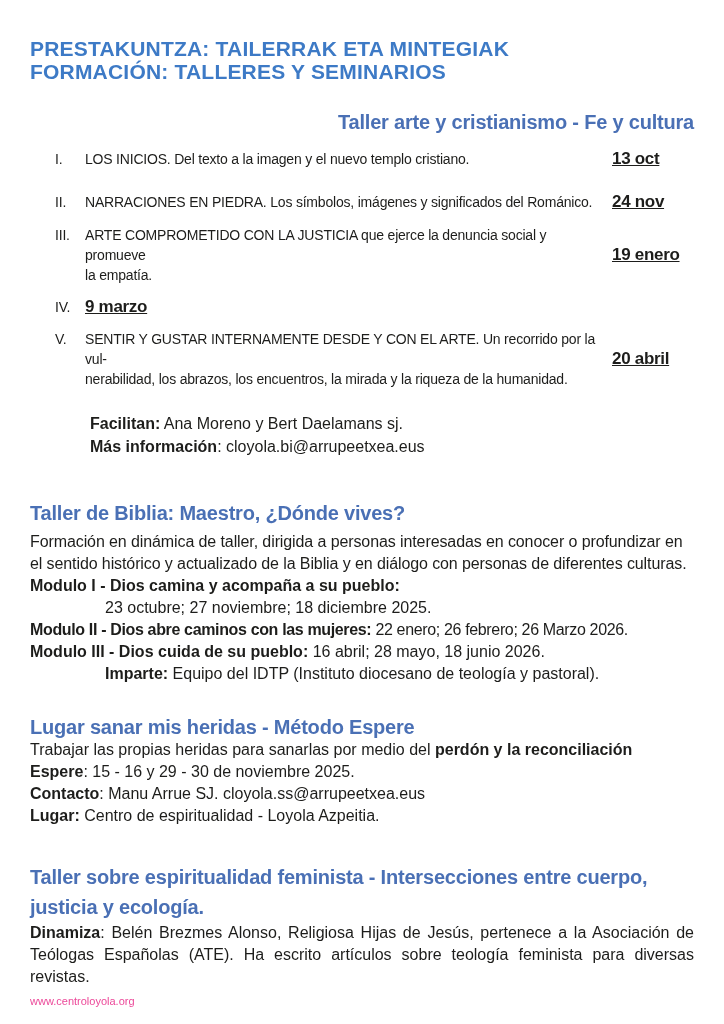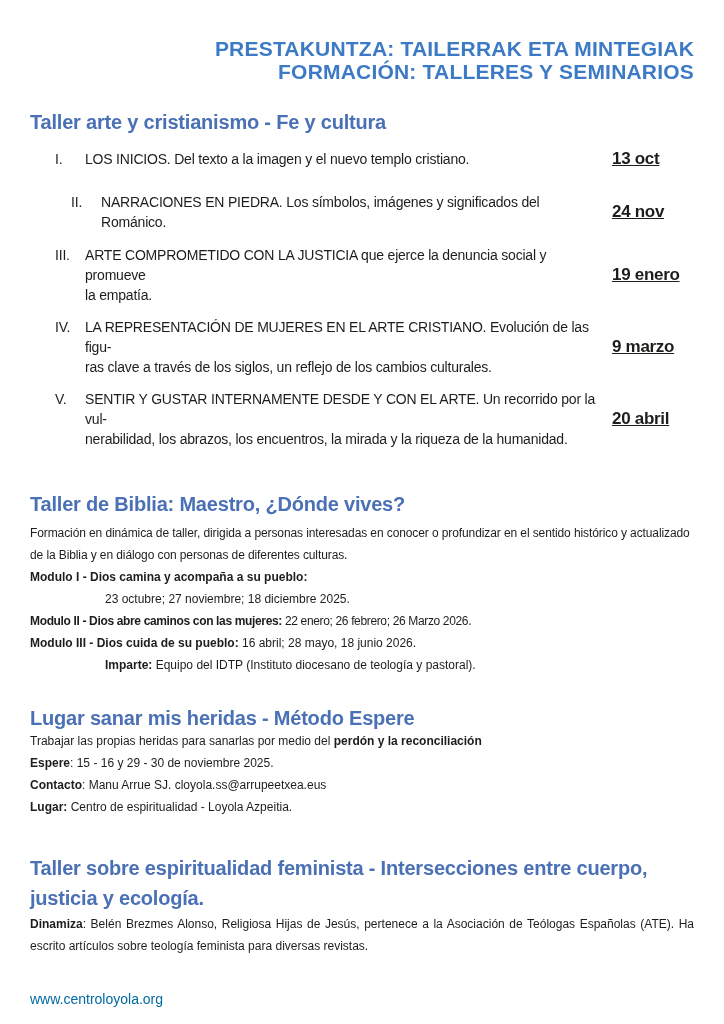--- a/index.html
+++ b/index.html
@@ -9,49 +9,49 @@
     position: relative;
     font-family: "Liberation Sans", sans-serif;
     color: #1d1d1b;
     overflow: hidden;
   }
   .page { padding: 0 30px; }
 
   
   .doc-title {
     padding-top: 37px;
-    text-align: right;
+    text-align: left;
     color: #3d7ac6;
     font-weight: 800;
     font-size: 21px;
     line-height: 23px;
     letter-spacing: 0.2px;
   }
 
   
   .sec-heading {
     color: #4a70b5;
     font-weight: 700;
     font-size: 20px;
     letter-spacing: -0.2px;
   }
-  .h-arte { margin-top: 28px; }
+  .h-arte { margin-top: 28px; text-align: right; }
   .h-biblia { margin-top: 44px; }
   .h-heridas { margin-top: 31px; }
   .h-feminista { margin-top: 35px; line-height: 30px; }
 
   
   .list { margin-top: 15px; padding-left: 25px; }
   .row {
     display: flex;
     align-items: center;
     margin-bottom: 12px;
   }
   .row.gap-lg { margin-bottom: 23px; }
-  .row.gap-md { margin-bottom: 13px; margin-left: 16px; }
+  .row.gap-md { margin-bottom: 13px; }
   .numeral {
     width: 30px;
     flex: 0 0 30px;
     font-size: 14px;
     line-height: 20px;
     letter-spacing: -0.2px;
     align-self: flex-start;
   }
   .item-text {
     flex: 1;
@@ -70,32 +70,32 @@
 
   .facilitators {
     margin-top: 23px;
     margin-left: 60px;
     font-size: 16px;
     line-height: 23px;
   }
 
   .b { font-weight: 700; }
 
-  .body-text { font-size: 12px; line-height: 22px; }
+  .body-text { font-size: 16px; line-height: 22px; }
   .intro { margin-top: 6px; width: 666px; letter-spacing: -0.1px; }
   .indent { padding-left: 75px; }
   .condensed { letter-spacing: -0.35px; }
   .justify { text-align: justify; }
 
   .footer {
     position: absolute;
     left: 30px;
     bottom: 17px;
-    font-size: 14px;
-    color: #0369a1;
+    font-size: 11px;
+    color: #ec4899;
   }
 </style>
 </head>
 <body>
 
 <div class="page">
 
   <div class="doc-title">
     <div>PRESTAKUNTZA: TAILERRAK ETA MINTEGIAK</div>
     <div>FORMACIÓN: TALLERES Y SEMINARIOS</div>
@@ -124,37 +124,37 @@
       <div class="numeral">III.</div>
       <div class="item-text">
         <div>ARTE COMPROMETIDO CON LA JUSTICIA que ejerce la denuncia social y promueve</div>
         <div>la empatía.</div>
       </div>
       <div class="item-date">19 enero</div>
     </div>
 
     <div class="row">
       <div class="numeral">IV.</div>
-      <div class="item-text">
-        <div>LA REPRESENTACIÓN DE MUJERES EN EL ARTE CRISTIANO. Evolución de las figu-</div>
-        <div>ras clave a través de los siglos, un reflejo de los cambios culturales.</div>
-      </div>
       <div class="item-date">9 marzo</div>
     </div>
 
     <div class="row">
       <div class="numeral">V.</div>
       <div class="item-text">
         <div>SENTIR Y GUSTAR INTERNAMENTE DESDE Y CON EL ARTE. Un recorrido por la vul-</div>
         <div>nerabilidad, los abrazos, los encuentros, la mirada y la riqueza de la humanidad.</div>
       </div>
       <div class="item-date">20 abril</div>
     </div>
   </div>
 
+  <div class="facilitators">
+    <div><span class="b">Facilitan:</span><span> Ana Moreno y Bert Daelamans sj.</span></div>
+    <div><span class="b">Más información</span><span>: cloyola.bi@arrupeetxea.eus</span></div>
+  </div>
 
   <div class="sec-heading h-biblia">Taller de Biblia: Maestro, ¿Dónde vives?</div>
   <div class="body-text intro">Formación en dinámica de taller, dirigida a personas interesadas en conocer o profundizar en el sentido histórico y actualizado de la Biblia y en diálogo con personas de diferentes culturas.</div>
 
   <div class="body-text b">Modulo I - Dios camina y acompaña a su pueblo:</div>
   <div class="body-text indent">23 octubre; 27 noviembre; 18 diciembre 2025.</div>
   <div class="body-text condensed"><span class="b">Modulo II - Dios abre caminos con las mujeres:</span><span> 22 enero; 26 febrero; 26 Marzo 2026.</span></div>
   <div class="body-text"><span class="b">Modulo III - Dios cuida de su pueblo:</span><span> 16 abril; 28 mayo, 18 junio 2026.</span></div>
   <div class="body-text indent"><span class="b">Imparte:</span><span> Equipo del IDTP (Instituto diocesano de teología y pastoral).</span></div>
 

